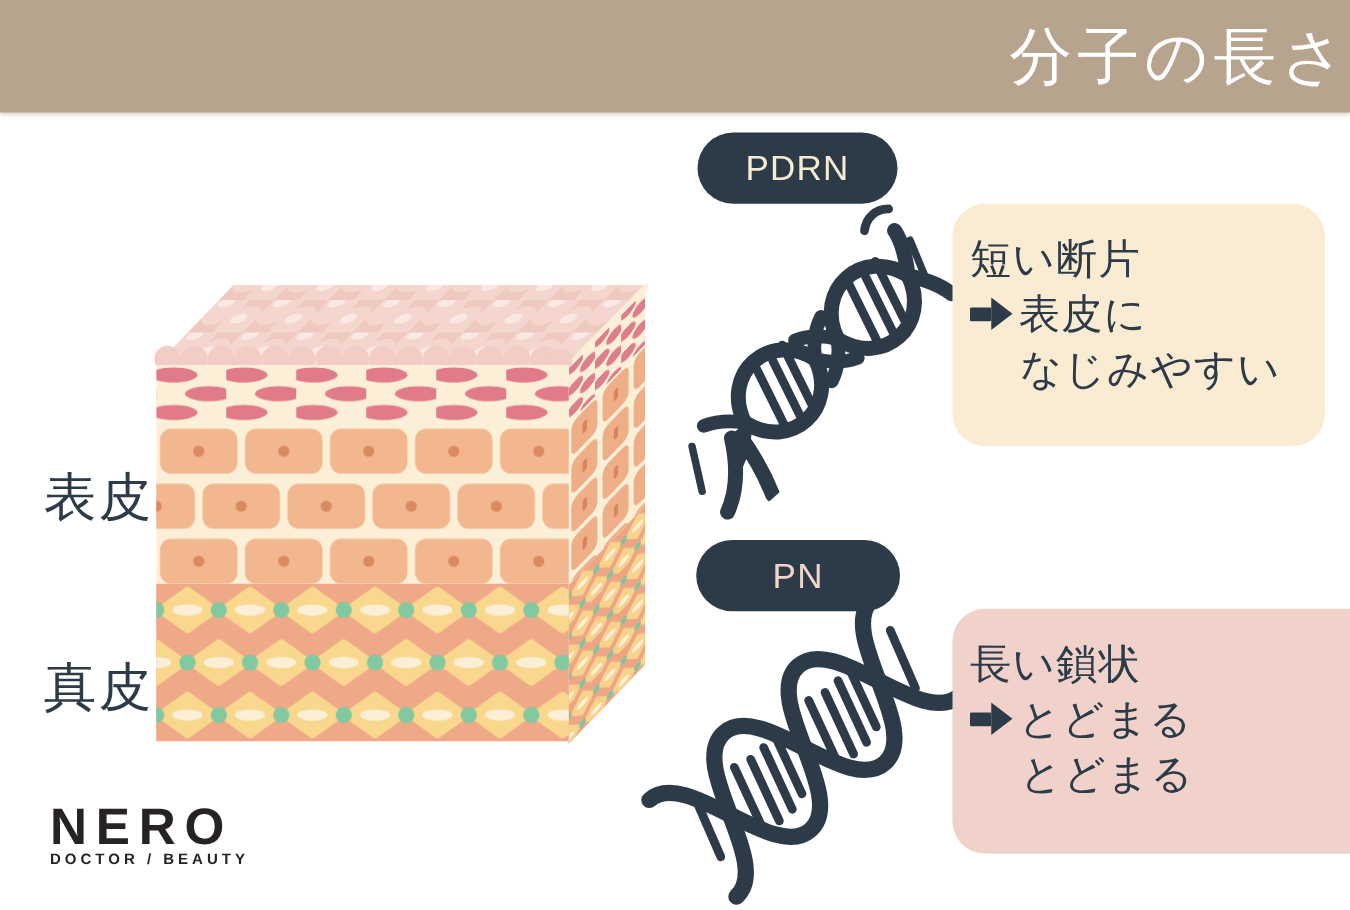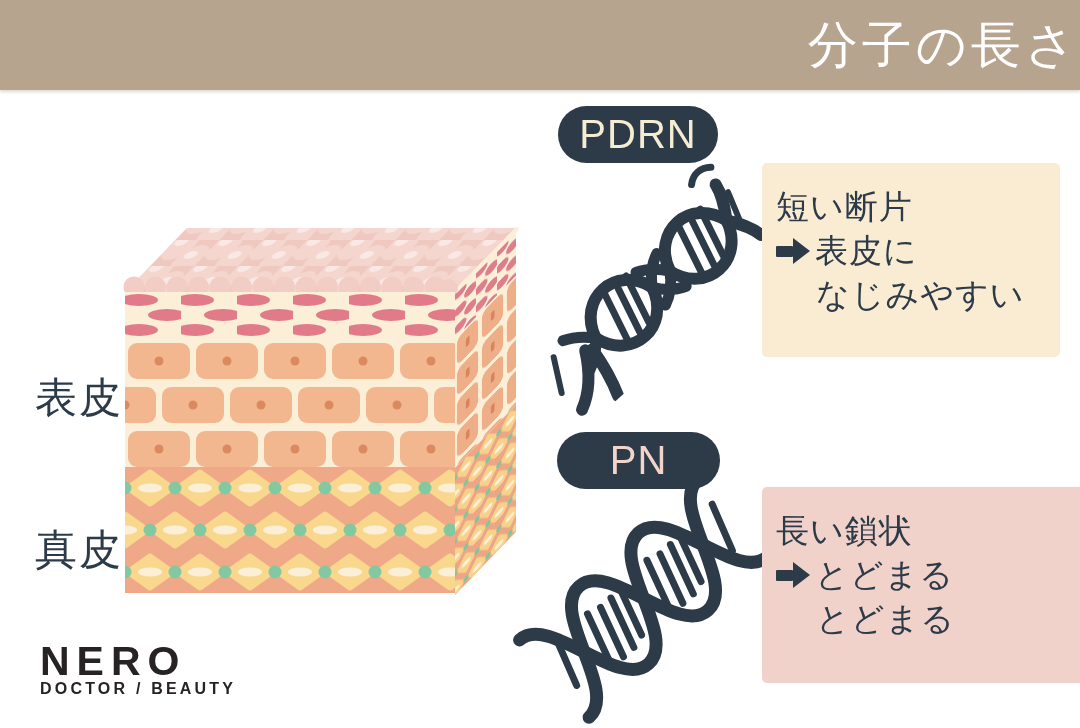--- a/index.html
+++ b/index.html
@@ -19,47 +19,47 @@
   
   .skin-label{
     position:absolute;color:#2d3b49;font-size:42px;font-weight:500;letter-spacing:2px;
   }
   .lbl-epi{left:35px;top:370px;}
   .lbl-derm{left:35px;top:506px;margin-top:16px;}
   
   .badge{
     position:absolute;background:#2d3b49;border-radius:30px;
     display:flex;align-items:center;justify-content:center;
-    font-size:40px;font-weight:500;letter-spacing:1px;
+    font-size:28px;font-weight:500;letter-spacing:1px;
   }
   .badge-pdrn{left:558px;top:106px;width:160px;height:57px;color:#f6ecd2;}
   .badge-pn{left:557px;top:432px;width:163px;height:57px;color:#f2d4cb;}
   
   .info-box{
-    position:absolute;border-radius:5px;color:#2d3b49;
+    position:absolute;border-radius:26px;color:#2d3b49;
     font-size:33px;font-weight:500;line-height:44px;
     padding:22px 0 0 14px;box-sizing:border-box;letter-spacing:1px;
   }
   .box-cream{left:762px;top:163px;width:298px;height:194px;background:#f9ecd2;}
   .box-pink{left:762px;top:487px;width:356px;height:196px;background:#f1d2cb;}
   .info-box .l3{padding-left:40px;}
   
   .arrow{display:inline-block;position:relative;width:37px;height:27px;margin-right:2px;vertical-align:-3px;}
   .arrow::before{content:"";position:absolute;left:0;top:8px;width:17px;height:11px;background:#2d3b49;border-radius:1px;}
   .arrow::after{content:"";position:absolute;left:17px;top:0;width:0;height:0;
     border-top:13.5px solid transparent;border-bottom:13.5px solid transparent;border-left:17px solid #2d3b49;}
   
   .dna{position:absolute;transform:rotate(-42deg);}
   .dna-pdrn{left:512px;top:232px;width:270px;height:120px;}
   .dna-pn{left:515px;top:537px;width:260px;height:120px;}
   .dna svg path,.dna svg line{stroke:#2d3b49;fill:none;stroke-linecap:round;}
   
   .logo{position:absolute;left:40px;top:646px;color:#272223;}
   .logo .brand{font-size:41px;font-weight:bold;letter-spacing:7px;line-height:30px;}
-  .logo .tagline{font-size:16px;font-weight:bold;letter-spacing:3.2px;margin-top:4px;}
+  .logo .tagline{font-size:12px;font-weight:bold;letter-spacing:3.2px;margin-top:4px;}
   .skin-svg{position:absolute;left:0;top:0;}
 </style>
 </head>
 <body>
 
 <div class="stage">
 
   <div class="banner">
     <h1>分子の長さ</h1>
   </div>

